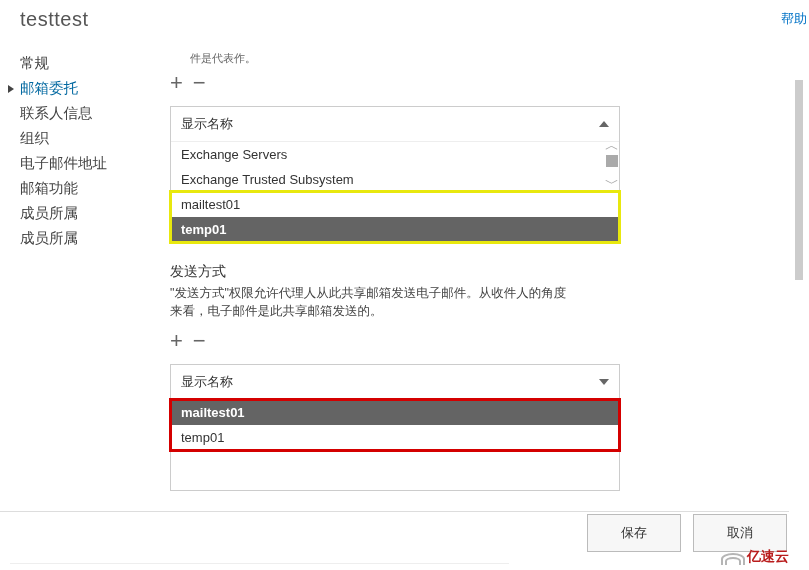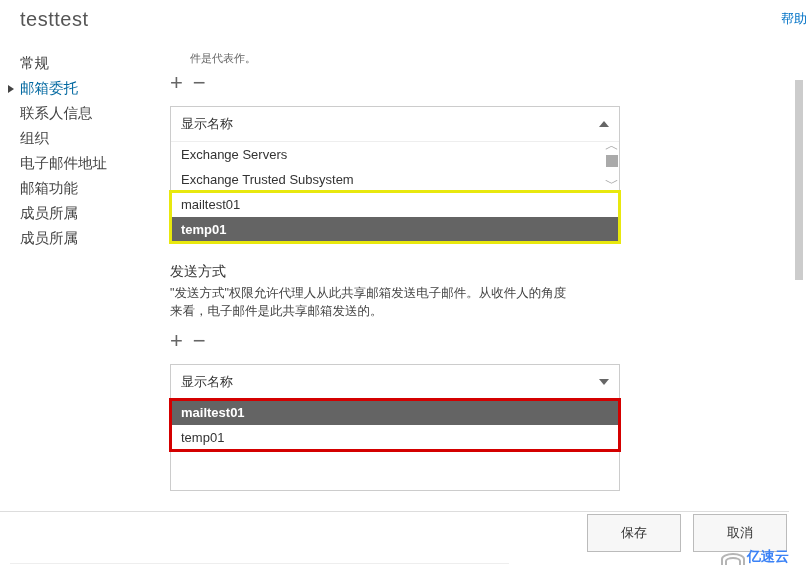--- a/index.html
+++ b/index.html
@@ -182,21 +182,21 @@
     left: 10px; right: 300px;
     bottom: 6px; height: 1px; background: #eee;
   }
   .logo {
     position: absolute;
     bottom: 4px;
     right: 20px;
     display: flex;
     align-items: center;
     gap: 4px;
-    color: #3b82f6;
+    color: #b91c1c;
     font-size: 14px;
     font-weight: 600;
   }
   .logo-icon {
     width: 22px; height: 16px;
     position: relative;
   }
   .logo-icon::before, .logo-icon::after {
     content: "";
     position: absolute;

